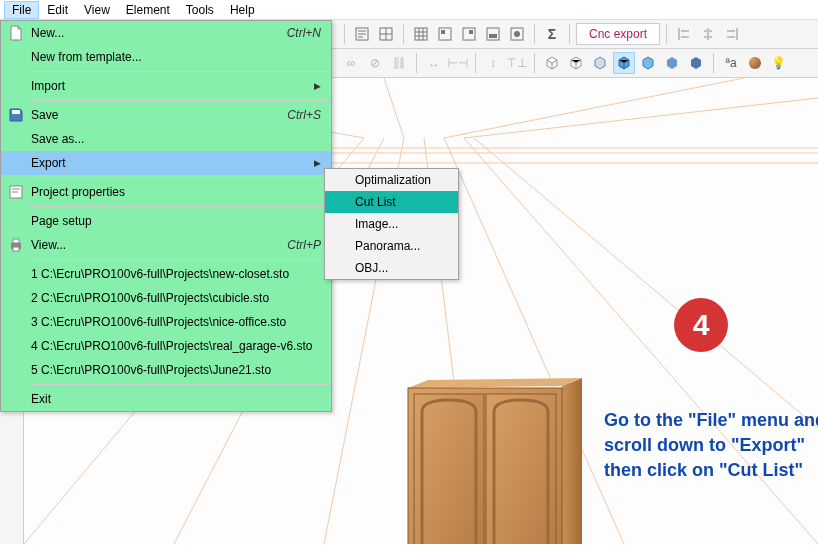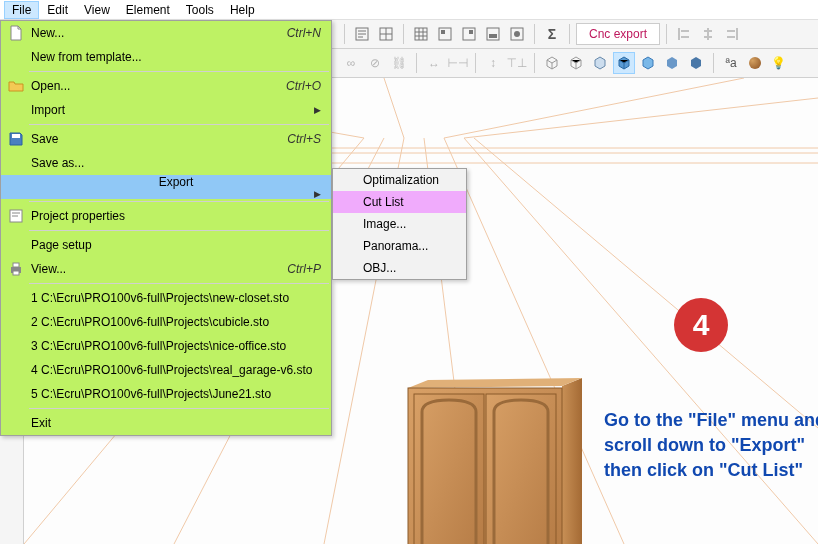--- a/index.html
+++ b/index.html
@@ -21,31 +21,31 @@
 
 .viewport { flex: 1; position: relative; background: #fdfdfd; overflow: hidden; }
 .perspective-grid { position: absolute; inset: 0; }
 .perspective-grid line { stroke: #f0c9a8; stroke-width: 1; }
 
 .cabinet { position: absolute; left: 380px; top: 300px; width: 180px; height: 210px; }
 
 .callout-bubble { position: absolute; left: 650px; top: 220px; width: 54px; height: 54px; background: #d43434; border-radius: 50%; display: flex; align-items: center; justify-content: center; color: #fff; font-size: 30px; font-weight: bold; }
 .callout-text { position: absolute; left: 580px; top: 330px; width: 230px; color: #1048b0; font-size: 18px; font-weight: bold; line-height: 1.4; }
 
-.dropdown { position: absolute; left: 0; top: 20px; width: 332px; background: #bef264; border: 1px solid #a0a0a0; box-shadow: 2px 2px 4px rgba(0,0,0,.2); z-index: 100; }
+.dropdown { position: absolute; left: 0; top: 20px; width: 332px; background: #86efac; border: 1px solid #a0a0a0; box-shadow: 2px 2px 4px rgba(0,0,0,.2); z-index: 100; }
 .dropdown-item { height: 24px; display: flex; align-items: center; padding-left: 30px; padding-right: 10px; position: relative; }
-.dropdown-item.highlighted { background: #90c8f6; flex-direction: column; }
+.dropdown-item.highlighted { background: #90c8f6; }
 .dropdown-item .icon-slot { position: absolute; left: 6px; width: 18px; height: 18px; display: flex; align-items: center; justify-content: center; }
 .dropdown-item .shortcut { margin-left: auto; color: #333; font-style: italic; }
 .dropdown-item .arrow { margin-left: auto; font-size: 9px; color: #333; }
 .dropdown-sep { height: 1px; background: #d0d0d0; margin: 2px 2px 2px 28px; }
 
-.submenu { position: absolute; left: 332px; top: 168px; width: 135px; background: #f2f2f2; border: 1px solid #a0a0a0; box-shadow: 2px 2px 4px rgba(0,0,0,.2); z-index: 101; }
+.submenu { position: absolute; left: 324px; top: 168px; width: 135px; background: #f2f2f2; border: 1px solid #a0a0a0; box-shadow: 2px 2px 4px rgba(0,0,0,.2); z-index: 101; }
 .submenu-item { height: 22px; display: flex; align-items: center; padding-left: 30px; }
-.submenu-item.highlighted { background: #f0abfc; }
+.submenu-item.highlighted { background: #14b8a6; }
 
 svg.icon { width: 16px; height: 16px; }
 </style>
 </head>
 <body>
 
 <div class="menubar">
   <div class="menubar-item active">File</div>
   <div class="menubar-item">Edit</div>
   <div class="menubar-item">View</div>
@@ -253,29 +253,20 @@
         </svg>
       </span>
     <span>New...</span>
     <span class="shortcut">Ctrl+N</span>
   </div>
   <div class="dropdown-item">
     <span>New from template...</span>
   </div>
   <div class="dropdown-sep"></div>
   <div class="dropdown-item">
-    <span class="icon-slot">
-        <svg class="icon" viewBox="0 0 16 16">
-          <path d="M1 4h5l1 2h8v7H1z" fill="#f4c954" stroke="#c89420"></path>
-        </svg>
-      </span>
-    <span>Open...</span>
-    <span class="shortcut">Ctrl+O</span>
-  </div>
-  <div class="dropdown-item">
     <span>Import</span>
     <span class="arrow">▶</span>
   </div>
   <div class="dropdown-sep"></div>
   <div class="dropdown-item">
     <span class="icon-slot">
         <svg class="icon" viewBox="0 0 16 16">
           <path d="M2 2h10l2 2v10H2z" fill="#4a80c0" stroke="#2a60a0"></path>
           <rect x="4" y="3" width="8" height="4" fill="#fff"></rect>
         </svg>

